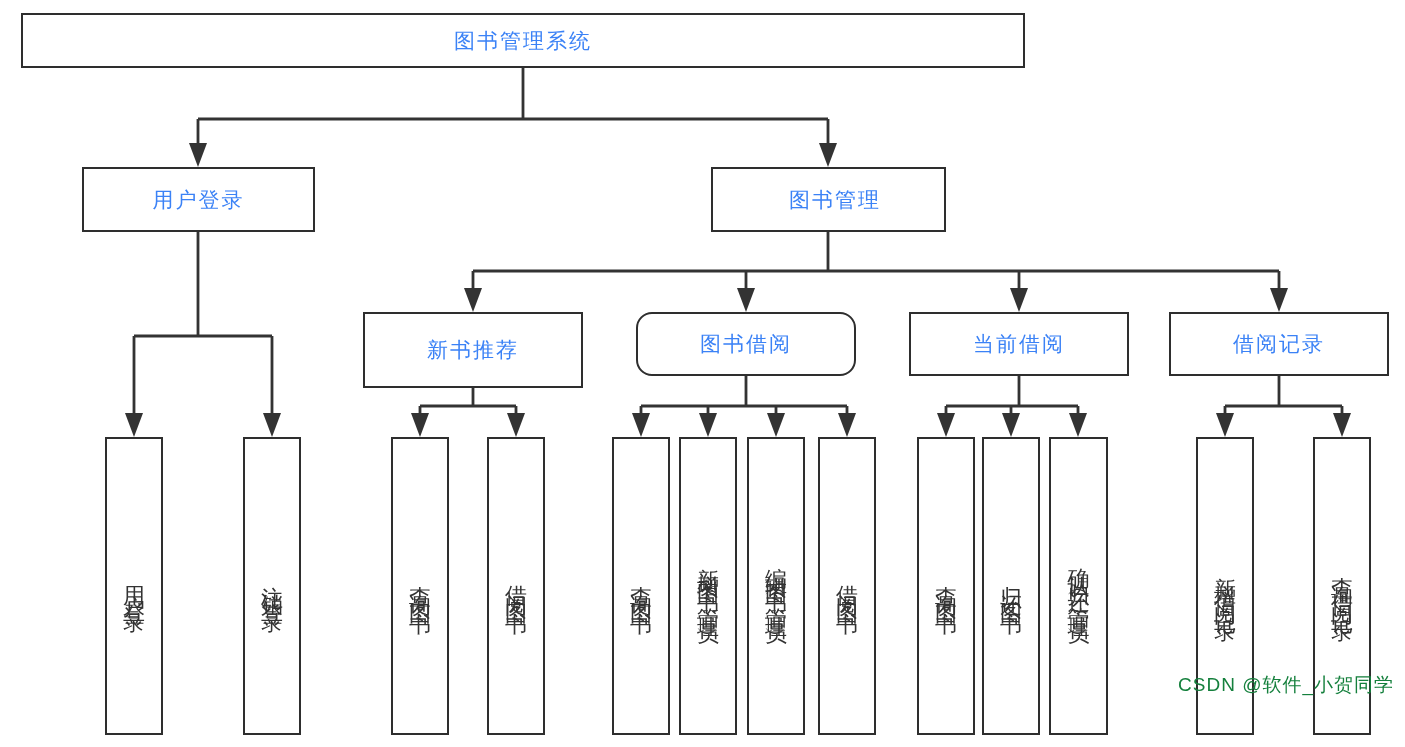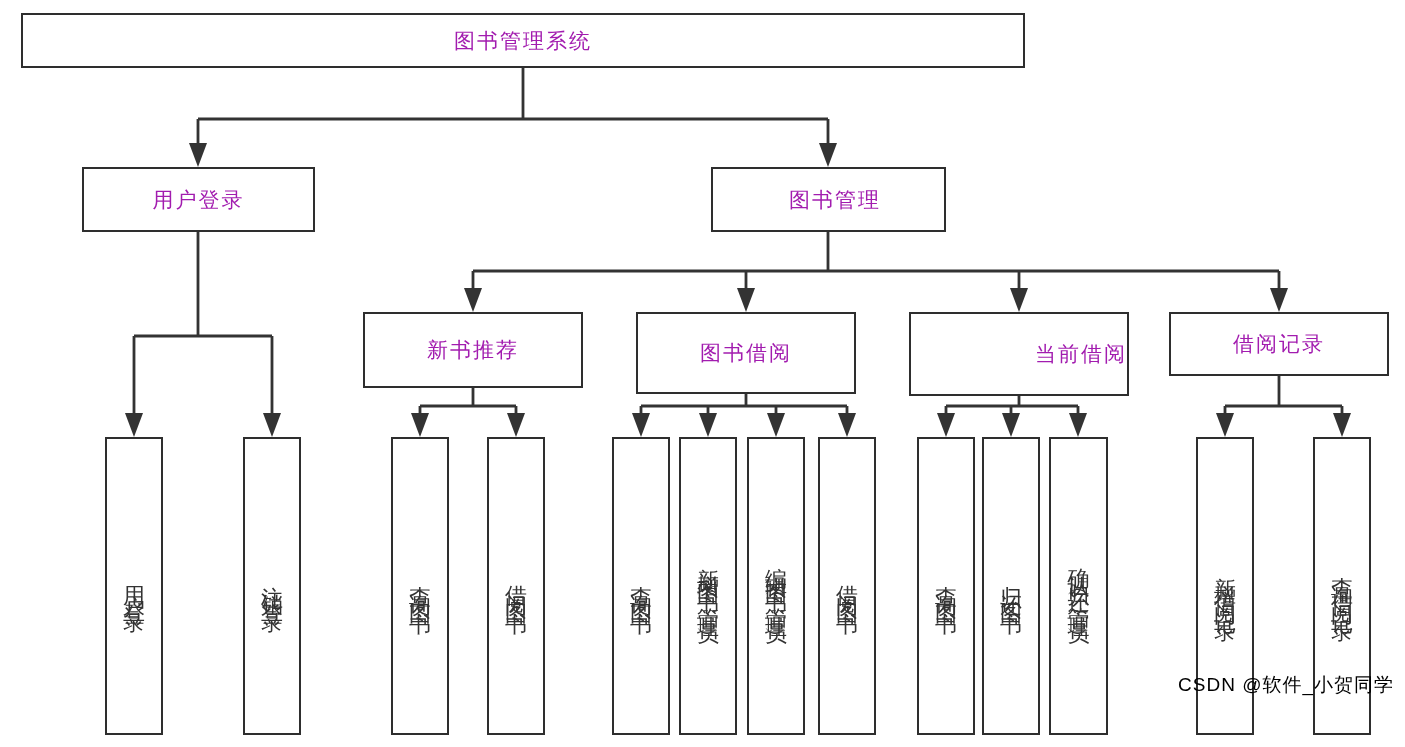--- a/index.html
+++ b/index.html
@@ -26,42 +26,42 @@
     box-sizing: border-box;
     background: #ffffff;
     border: 2.5px solid #2e2e2e;
     display: flex;
     align-items: center;
     justify-content: center;
   }
   .hlabel {
     font-size: 21px;
     letter-spacing: 2px;
-    color: #a21caf;
+    color: #3b82f6;
     white-space: nowrap;
   }
   .vlabel {
     writing-mode: vertical-rl;
     text-orientation: mixed;
     font-size: 22px;
     line-height: 1;
     letter-spacing: 9px;
     color: #333333;
     white-space: nowrap;
   }
   .vlabel.long {
     letter-spacing: 8px;
   }
   .watermark {
     position: absolute;
     top: 672px;
     right: 11px;
     font-size: 19px;
     letter-spacing: 1px;
-    color: #000000;
+    color: #15803d;
     z-index: 6;
     white-space: nowrap;
     text-align: center;
   }
 </style>
 </head>
 <body>
 
 <div class="canvas">
 
@@ -105,24 +105,24 @@
   <div class="box" style="left:82px; top:167px; width:233px; height:65px;">
     <span class="hlabel">用户登录</span>
   </div>
   <div class="box" style="left:711px; top:167px; width:235px; height:65px;padding-left:13px;">
     <span class="hlabel">图书管理</span>
   </div>
 
   <div class="box" style="left:363px; top:312px; width:220px; height:76px;">
     <span class="hlabel">新书推荐</span>
   </div>
-  <div class="box" style="left:636px; top:312px; width:220px; height:82px;">
+  <div class="box" style="left:636px; top:312px; width:220px; height:64px;border-radius:16px;">
     <span class="hlabel">图书借阅</span>
   </div>
-  <div class="box" style="left:909px; top:312px; width:220px; height:84px;justify-content:flex-end;">
+  <div class="box" style="left:909px; top:312px; width:220px; height:64px;">
     <span class="hlabel">当前借阅</span>
   </div>
   <div class="box" style="left:1169px; top:312px; width:220px; height:64px;">
     <span class="hlabel">借阅记录</span>
   </div>
 
   <div class="box" style="left:105px; top:437px; width:58px; height:298px;">
     <span class="vlabel">用户登录</span>
   </div>
   <div class="box" style="left:243px; top:437px; width:58px; height:298px;">

